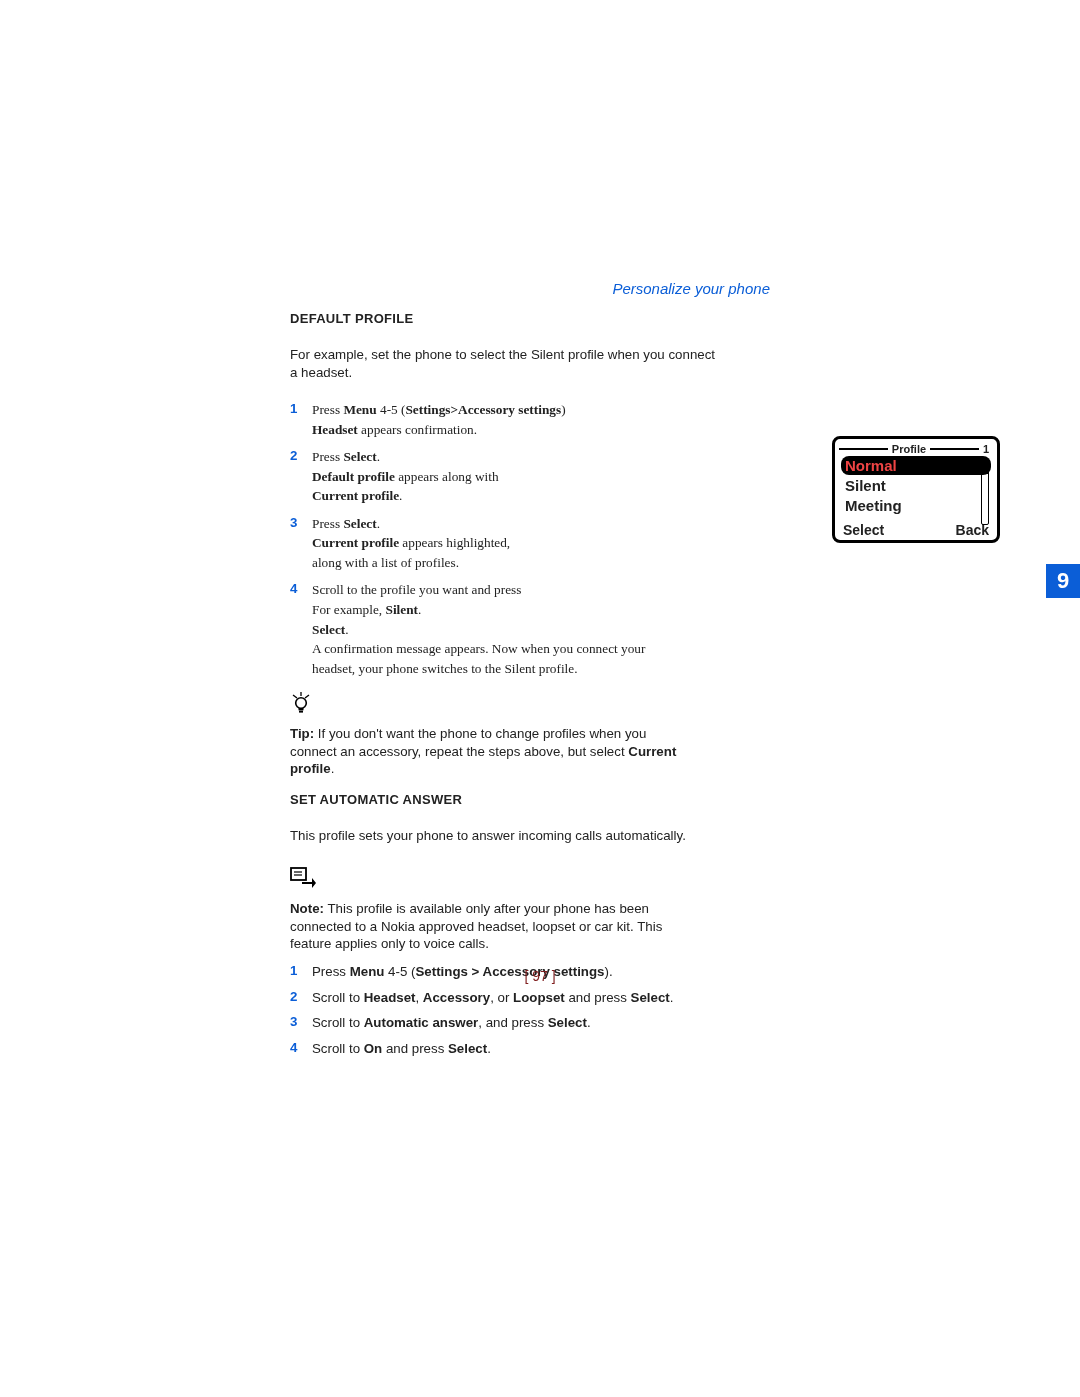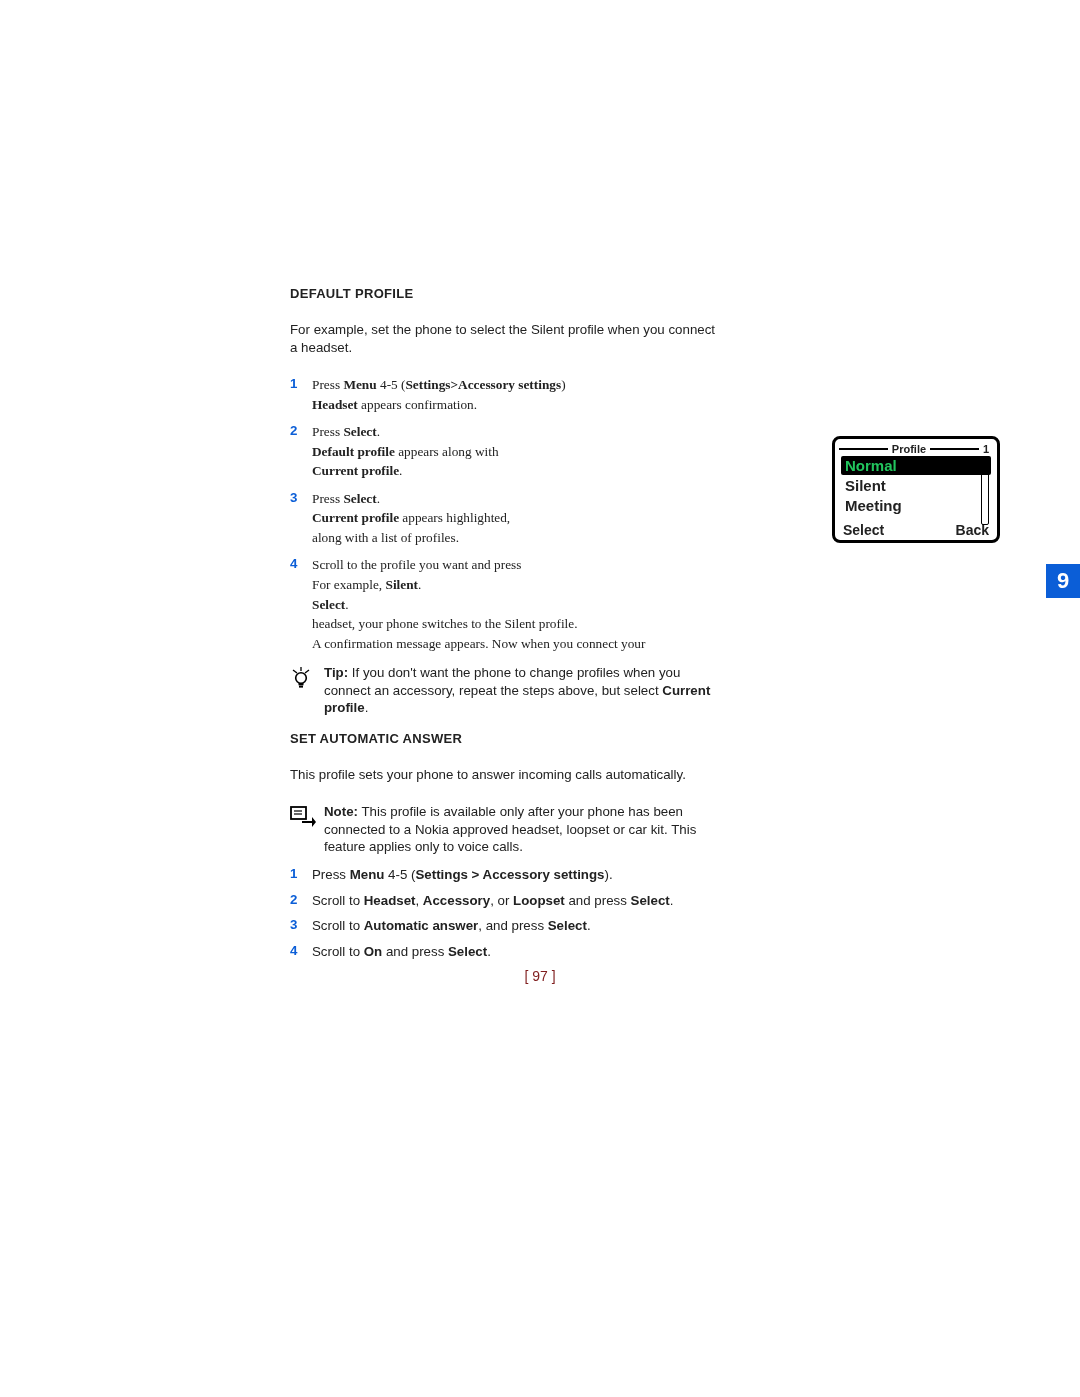--- a/index.html
+++ b/index.html
@@ -94,22 +94,22 @@
   .ph-page { padding: 0 4px 0 4px; }
   .ph-item {
     font-family: Arial, sans-serif;
     font-weight: bold;
     font-size: 15px;
     padding: 1px 4px;
     margin: 1px 2px;
   }
   .ph-sel {
     background: #000;
-    color: #22c55e;
-    border-radius: 2px;
+    color: #ef4444;
+    border-radius: 8px;
   }
   .ph-soft-row {
     display: flex;
     justify-content: space-between;
     font-family: Arial, sans-serif;
     font-weight: bold;
     font-size: 14px;
     padding: 2px 4px 0 4px;
     border-top: 1px solid transparent;
     margin-top: 4px;
@@ -143,20 +143,21 @@
     height: 34px;
     display: flex;
     align-items: center;
     justify-content: center;
   }
 
   
   .callout {
     display: flex;
     margin: 10px 0;
+    flex-direction: column;
   }
   .callout-icon {
     width: 34px;
     flex: 0 0 34px;
     display: flex;
     justify-content: flex-start;
     padding-top: 2px;
   }
   .callout-body {
     flex: 1;
@@ -199,20 +200,21 @@
         </div>
       <div class="ph-soft-row">
         <span>Select</span>
         <span>Back</span>
       </div>
     </div>
   </div>
 
   <div class="content">
 
+    <div class="section-title-italic">Personalize your phone</div>
 
     <div class="heading">DEFAULT PROFILE</div>
     <p>
       <span>For example, set the phone to select the Silent profile when you connect</span><br>
       <span>a headset.</span>
     </p>
 
     <div class="num-list">
 
       <div class="num-item">
@@ -258,22 +260,22 @@
       </div>
 
       <div class="num-item">
         <div class="num">4</div>
         <div class="num-body">
           <div class="line narrow"><span>Scroll to the profile you want and press</span></div>
           <div class="line">
             <span>For example, </span><span class="bold">Silent</span><span>.</span>
           </div>
           <div class="line"><span class="bold">Select</span><span>.</span></div>
+          <div class="line"><span>A confirmation message appears. Now when you connect your</span></div>
           <div class="line"><span>headset, your phone switches to the Silent profile.</span></div>
-          <div class="line"><span>A confirmation message appears. Now when you connect your</span></div>
         </div>
       </div>
     </div>
 
     <div class="callout">
       <div class="callout-icon">
         <svg width="22" height="24" viewBox="0 0 22 24">
           <line x1="3" y1="4" x2="7" y2="7" stroke="#000" stroke-width="1.3"></line>
           <line x1="19" y1="4" x2="15" y2="7" stroke="#000" stroke-width="1.3"></line>
           <line x1="11" y1="1" x2="11" y2="5" stroke="#000" stroke-width="1.3"></line>

